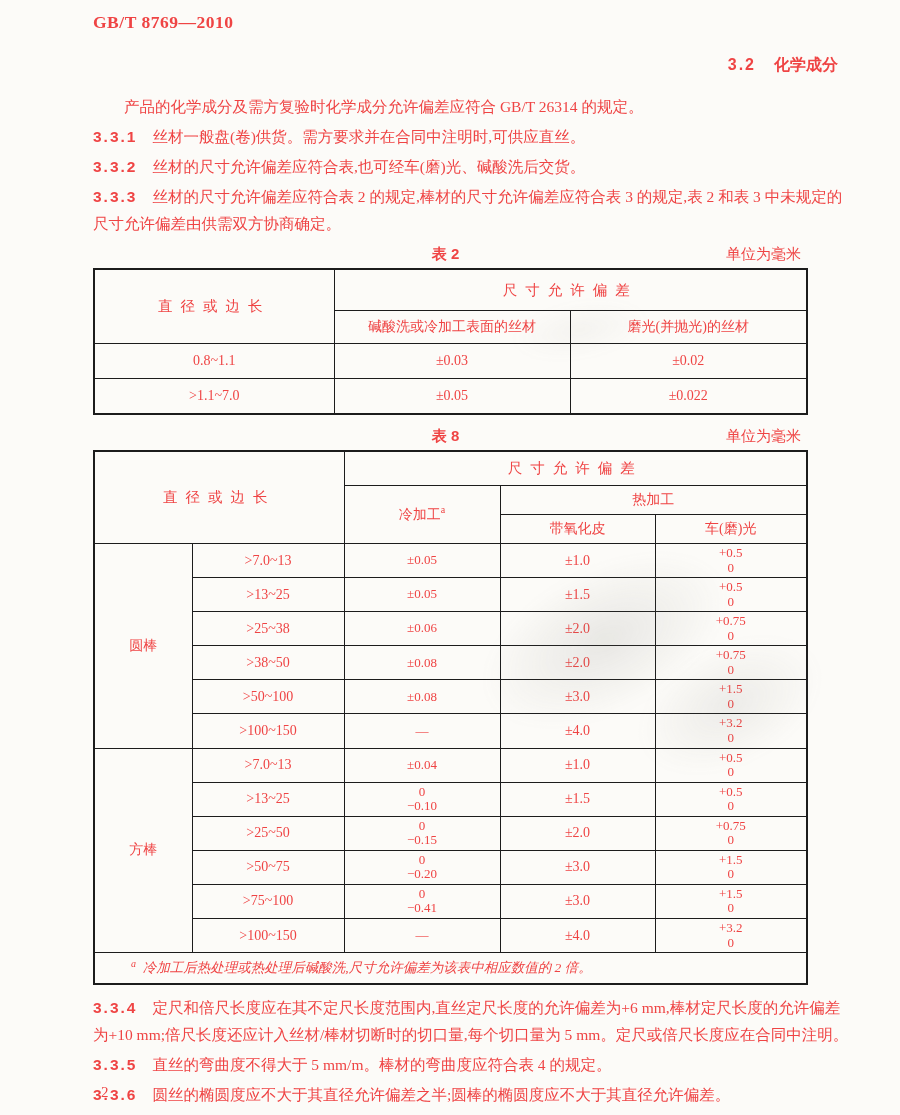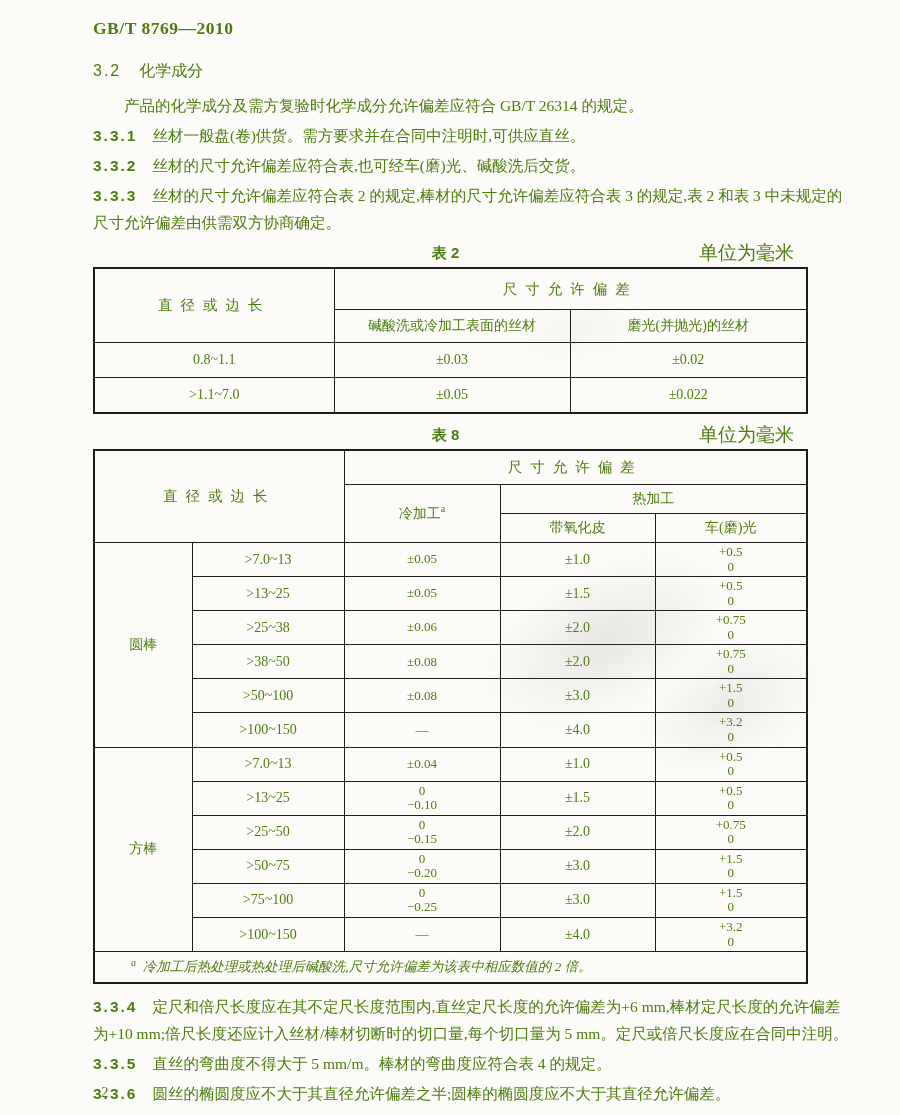--- a/index.html
+++ b/index.html
@@ -3,33 +3,33 @@
 <meta charset="utf-8">
 <style>
   html,body{margin:0;padding:0;}
   body{background:#e9e9e9;}
   .page{
     position:relative;
     width:900px;height:1115px;
     background:#fcfbf8;
     overflow:hidden;
     font-family:"Liberation Serif","DejaVu Serif",serif;
-    color:#4d7c0f;
+    color:#ef4444;
     box-sizing:border-box;
-    padding:16px 47px 0 93px;
+    padding:10px 47px 0 93px;
   }
   .doc-header{
     font-family:"Liberation Serif","DejaVu Serif",serif;
     font-weight:bold;font-size:17.5px;letter-spacing:0.5px;
     margin:2px 0 0 0;height:24px;
   }
   .heading{
     font-family:"Liberation Sans","DejaVu Sans",sans-serif;
-    font-weight:normal;font-size:16px;
-    margin:0;height:26px;line-height:26px;
+    font-weight:bold;font-size:16px;
+    margin:15px;height:26px;line-height:26px;text-align:right;
   }
   .heading .num{margin-right:18px;letter-spacing:2px;}
   .h-32{margin-top:16px;}
   .h-33{margin-top:3px;}
   .body-p{
     font-size:15.5px;line-height:27px;margin:0;
   }
   .indent{ text-indent:2em; margin-top:8px;}
   .clause{margin-top:3px;}
   .clause .num{
@@ -41,21 +41,21 @@
     position:relative;width:713px;height:24px;line-height:24px;
   }
   .cap2{margin-top:5px;}
   .cap3{margin-top:9px;}
   .table-cap .cap-title{
     position:absolute;left:0;right:8px;text-align:center;
     font-family:"Liberation Sans","DejaVu Sans",sans-serif;
     font-weight:bold;font-size:15px;
   }
   .table-cap .cap-unit{
-    position:absolute;right:12px;font-size:19px;
+    position:absolute;right:5px;font-size:15px;
   }
   
   table{
     border-collapse:collapse;table-layout:fixed;width:713px;
     border:2px solid #1c1c1c;
     margin-top:2px;
   }
   td{
     border:1px solid #1c1c1c;
     text-align:center;vertical-align:middle;
@@ -323,21 +323,21 @@
               <span>+1.5</span>
               <span>0</span>
             </div>
           </td>
     </tr>
     <tr class="drow">
       <td class="num-cell">&gt;75~100</td>
       <td>
             <div class="stack">
               <span>0</span>
-              <span>−0.25</span>
+              <span>−0.41</span>
             </div>
           </td>
       <td class="num-cell">±3.0</td>
       <td>
             <div class="stack">
               <span>+1.5</span>
               <span>0</span>
             </div>
           </td>
     </tr>

